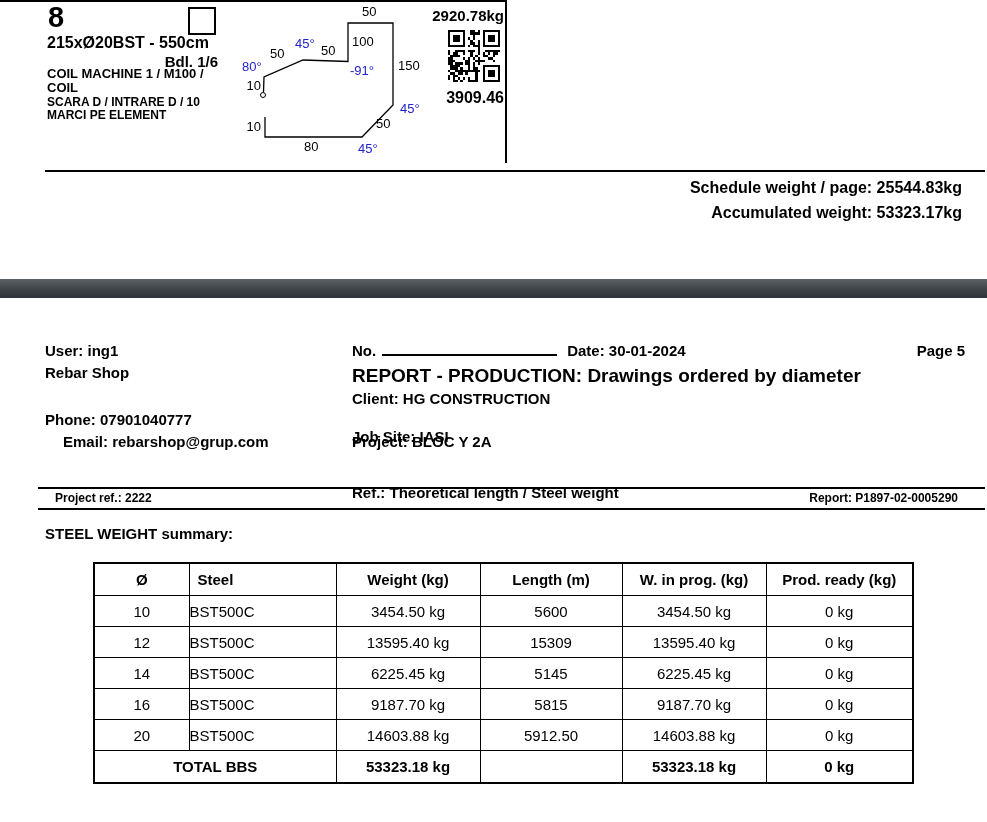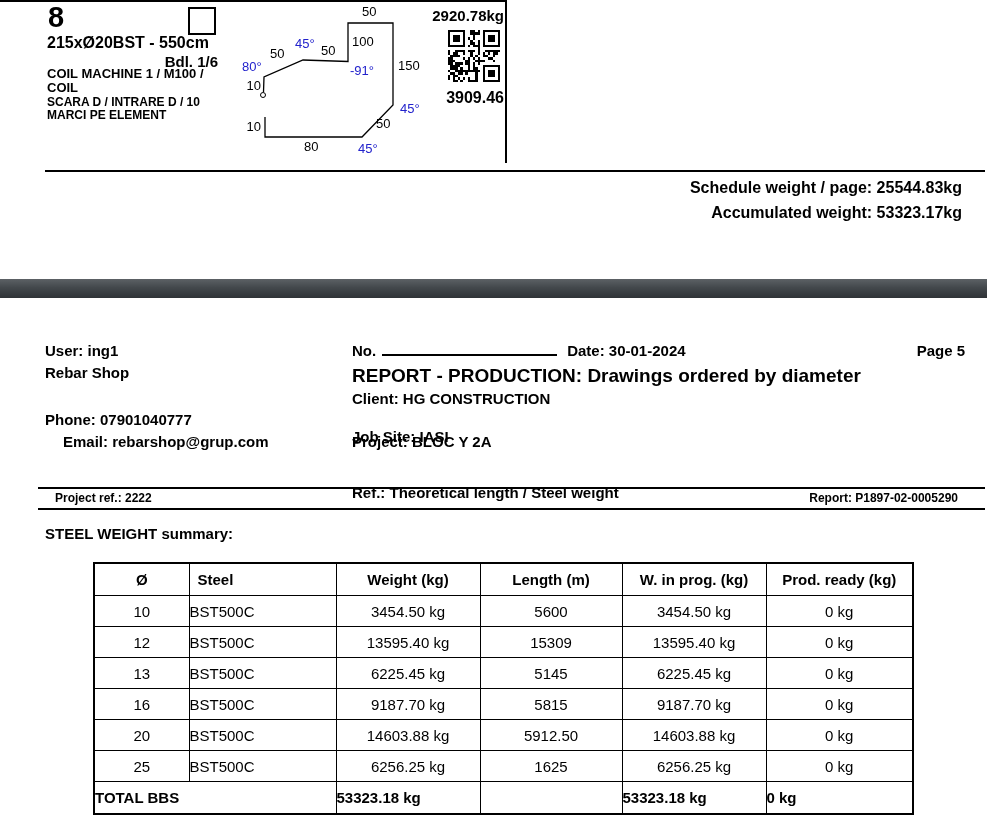--- a/index.html
+++ b/index.html
@@ -22,21 +22,21 @@
         background:linear-gradient(to bottom,#5c6165 0%,#43484c 45%,#2f3337 100%);}
   .checkbox{left:188px;top:7px;width:24px;height:24px;border:2px solid #000;background:#fff;}
   
   table.steel{border-collapse:collapse;table-layout:fixed;width:819px;border:2px solid #000;}
   table.steel th,table.steel td{border:1px solid #000;font-size:15px;padding:0;overflow:hidden;white-space:nowrap;}
   table.steel th{font-weight:bold;height:31px;}
   table.steel td{height:30px;}
   table.steel .c0,table.steel .c2,table.steel .c3,table.steel .c4,table.steel .c5{text-align:center;}
   table.steel .c1{text-align:left;padding-left:0;}
   table.steel th.c1{padding-left:8px;}
-  table.steel tr.total td{font-weight:bold;height:31px;text-align:left;}
+  table.steel tr.total td{font-weight:bold;height:31px;text-align:center;}
   svg text{font-family:"Liberation Sans",sans-serif;font-size:13px;fill:#000;}
 </style>
 </head>
 <body>
 
 <div class="page">
 
   <div class="abs line" style="left:0;top:0;width:507px;height:2px;"></div>
   <div class="abs line" style="left:505px;top:0;width:2px;height:163px;"></div>
 
@@ -278,49 +278,41 @@
         </tr>
         <tr>
           <td class="c0">12</td>
           <td class="c1">BST500C</td>
           <td class="c2">13595.40 kg</td>
           <td class="c3">15309</td>
           <td class="c4">13595.40 kg</td>
           <td class="c5">0 kg</td>
         </tr>
         <tr>
-          <td class="c0">13</td>
+          <td class="c0">14</td>
           <td class="c1">BST500C</td>
           <td class="c2">6225.45 kg</td>
           <td class="c3">5145</td>
           <td class="c4">6225.45 kg</td>
           <td class="c5">0 kg</td>
         </tr>
         <tr>
           <td class="c0">16</td>
           <td class="c1">BST500C</td>
           <td class="c2">9187.70 kg</td>
           <td class="c3">5815</td>
           <td class="c4">9187.70 kg</td>
           <td class="c5">0 kg</td>
         </tr>
         <tr>
           <td class="c0">20</td>
           <td class="c1">BST500C</td>
           <td class="c2">14603.88 kg</td>
           <td class="c3">5912.50</td>
           <td class="c4">14603.88 kg</td>
-          <td class="c5">0 kg</td>
-        </tr>
-        <tr>
-          <td class="c0">25</td>
-          <td class="c1">BST500C</td>
-          <td class="c2">6256.25 kg</td>
-          <td class="c3">1625</td>
-          <td class="c4">6256.25 kg</td>
           <td class="c5">0 kg</td>
         </tr>
       </tbody>
     <tbody>
       <tr class="total">
         <td colspan="2">TOTAL BBS</td>
         <td class="c2">53323.18 kg</td>
         <td class="c3"></td>
         <td class="c4">53323.18 kg</td>
         <td class="c5">0 kg</td>

